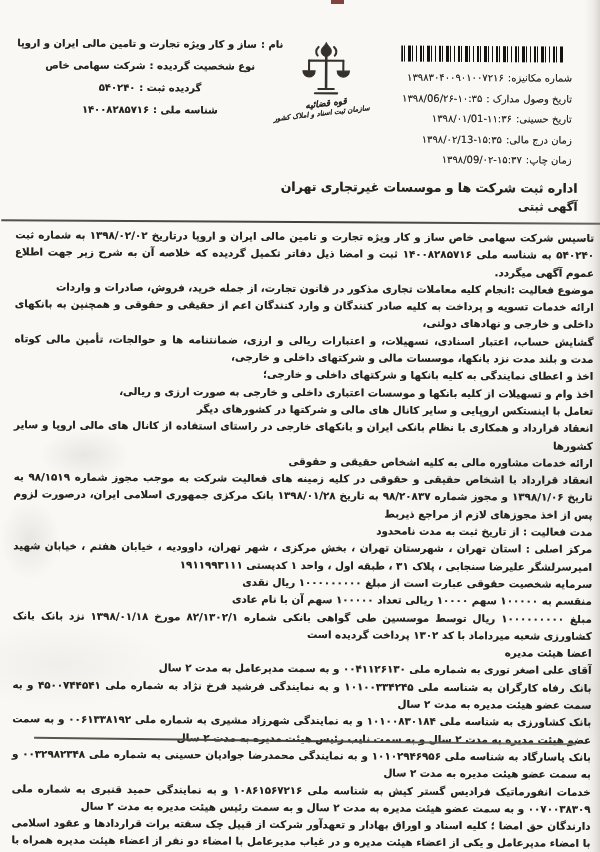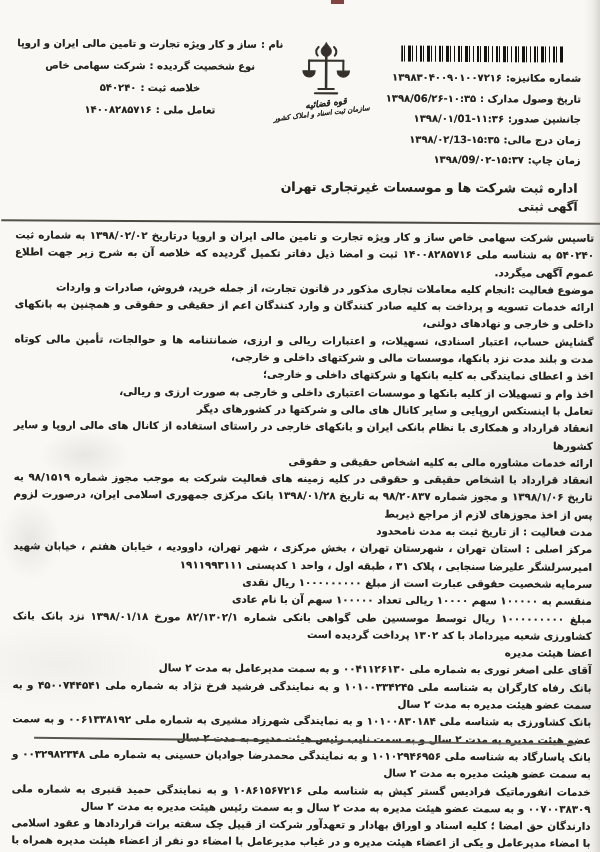--- a/index.html
+++ b/index.html
@@ -58,23 +58,23 @@
       repeating-linear-gradient(90deg,
         #141210 0 2px, #f9f8f5 2px 3px,
         #141210 3px 4px, #f9f8f5 4px 7px,
         #141210 7px 10px, #f9f8f5 10px 11px,
         #141210 11px 12px, #f9f8f5 12px 15px,
         #141210 15px 16px, #f9f8f5 16px 19px);
   }
 
   
   .meta {
-    position:absolute; top:71px; right:21px; width:230px;
+    position:absolute; top:71px; right:30px; width:230px;
     direction:rtl; 
-    font-size:10px; font-weight:700;
+    font-size:10px; font-weight:400;
   }
   .meta-row { margin-bottom:9.5px; white-space:nowrap; }
   .meta-row .lbl { margin-left:4px; }
 
   
   .doc-header {
     position:absolute; top:179px; right:24px; left:20px;
     direction:rtl; text-align:right;
   }
   .office { font-size:12.5px; font-weight:700; }
@@ -123,24 +123,24 @@
 <div class="scan">
 
   <div class="info ink">
     <div class="info-row">
       <span class="lbl">نام :</span><span>ساز و کار ویژه تجارت و تامین مالی ایران و اروپا</span>
     </div>
     <div class="info-row">
       <span class="lbl">نوع شخصیت گردیده :</span><span>شرکت سهامی خاص</span>
     </div>
     <div class="info-row">
-      <span class="lbl">خلاصه ثبت :</span><span dir="ltr">۵۴۰۲۴۰</span>
-    </div>
-    <div class="info-row">
-      <span class="lbl">تعامل ملی :</span><span dir="ltr">۱۴۰۰۸۲۸۵۷۱۶</span>
+      <span class="lbl">گردیده ثبت :</span><span dir="ltr">۵۴۰۲۴۰</span>
+    </div>
+    <div class="info-row">
+      <span class="lbl">شناسه ملی :</span><span dir="ltr">۱۴۰۰۸۲۸۵۷۱۶</span>
     </div>
   </div>
 
   <div class="emblem">
     <span>
       <svg width="52" height="60" viewBox="0 0 60 70" fill="none" stroke="#35312a" stroke-width="2.4" stroke-linecap="round">
         <path d="M30 3 C27 8 24 9 24 13 a6 6 0 0 0 12 0 C36 9 33 8 30 3 Z" fill="#35312a" stroke-width="1"></path>
         <path d="M21 8 q-5 5 -1 10"></path>
         <path d="M39 8 q5 5 1 10"></path>
         <line x1="30" y1="19" x2="30" y2="55" stroke-width="3"></line>
@@ -160,21 +160,21 @@
   <div class="barcode"></div>
 
   <div class="meta ink">
     <div class="meta-row">
       <span class="lbl">شماره مکانیزه:</span><span dir="ltr">۱۳۹۸۳۰۴۰۰۹۰۱۰۰۷۲۱۶</span>
     </div>
     <div class="meta-row">
       <span class="lbl">تاریخ وصول مدارک :</span><span dir="ltr">۱۳۹۸/06/۲۶-۱۰:۳۵</span>
     </div>
     <div class="meta-row">
-      <span class="lbl">جانشین صدور:</span><span dir="ltr">۱۳۹۸/۰۱/01-۱۱:۳۶</span>
+      <span class="lbl">تاریخ حسینی:</span><span dir="ltr">۱۳۹۸/۰۱/01-۱۱:۳۶</span>
     </div>
     <div class="meta-row">
       <span class="lbl">زمان درج مالی:</span><span dir="ltr">۱۳۹۸/۰۲/13-۱۵:۳۵</span>
     </div>
     <div class="meta-row">
       <span class="lbl">زمان چاپ:</span><span dir="ltr">۱۳۹۸/09/۰۲-۱۵:۳۷</span>
     </div>
   </div>
 
   <div class="doc-header">

